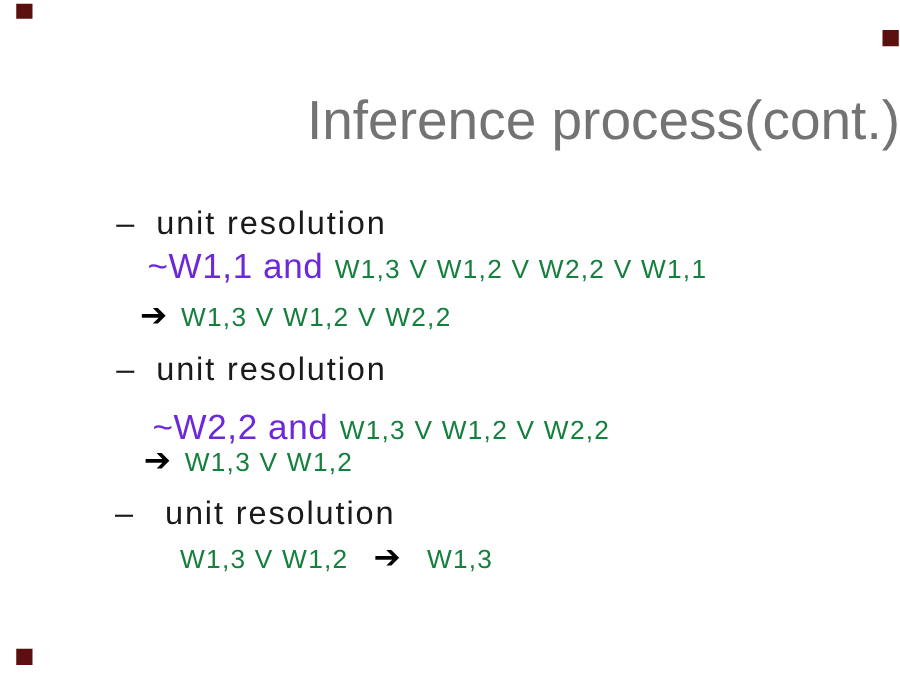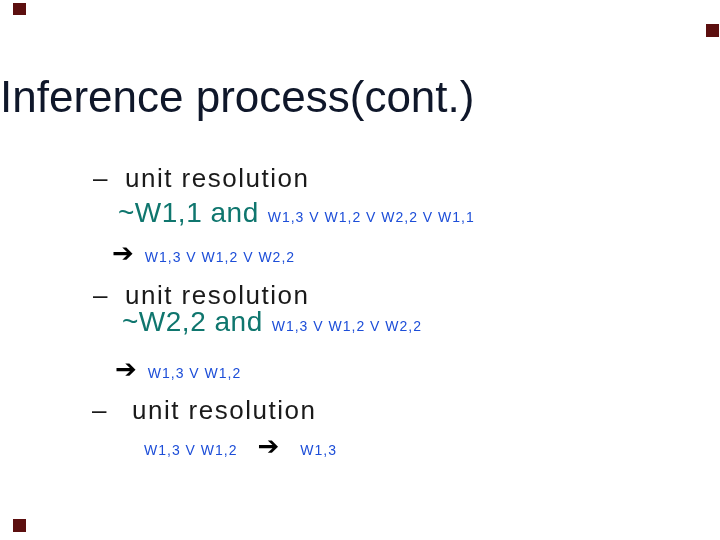--- a/index.html
+++ b/index.html
@@ -24,50 +24,50 @@
   .marker.tl { left: 13px; top: 3px; height: 12px; }
   .marker.tr { left: 706px; top: 24px; }
   .marker.bl { left: 13px; top: 519px; }
 
   .title {
     position: absolute;
     left: 0;
     right: 0;
     top: 75px;
     margin: 0;
-    text-align: left;
+    text-align: right;
     font-size: 44px;
     font-weight: 400;
     letter-spacing: 0px;
-    color: #0f172a;
+    color: #737373;
     line-height: 1;
   }
 
   .line {
     position: absolute;
     display: flex;
     align-items: baseline;
     line-height: 1;
     white-space: nowrap;
   }
 
   .heading-line { font-size: 26px; letter-spacing: 1.5px; }
   .dash { display: inline-block; }
   .gap-normal { margin-right: 16px; }
   .gap-wide { margin-right: 24px; }
 
   .lead {
     font-size: 28px;
     letter-spacing: 0.5px;
-    color: #0f766e;
+    color: #6d28d9;
   }
   .clause {
-    font-size: 14px;
+    font-size: 21px;
     letter-spacing: 1px;
-    color: #1d4ed8;
+    color: #15803d;
     margin-left: 9px;
   }
   .arrow {
     font-size: 26px;
     color: #000000;
     font-family: "DejaVu Sans", sans-serif;
   }
   .arrow.inline { margin-left: 20px; }
 </style>
 </head>
@@ -91,21 +91,21 @@
   </div>
   <div class="line" style="left:112px; top:240px;">
     <span class="arrow">➔</span>
     <span class="clause" style="margin-left:11px;">W1,3 V W1,2 V W2,2</span>
   </div>
 
   <div class="line heading-line" style="left:93px; top:282px;">
     <span class="dash gap-normal">–</span>
     <span>unit resolution</span>
   </div>
-  <div class="line" style="left:122px; top:308px;">
+  <div class="line" style="left:122px; top:328px;">
     <span class="lead">~W2,2 and</span>
     <span class="clause">W1,3 V W1,2 V W2,2</span>
   </div>
   <div class="line" style="left:115px; top:356px;">
     <span class="arrow">➔</span>
     <span class="clause" style="margin-left:11px;">W1,3 V W1,2</span>
   </div>
 
   <div class="line heading-line" style="left:92px; top:397px;">
     <span class="dash gap-wide">–</span>

